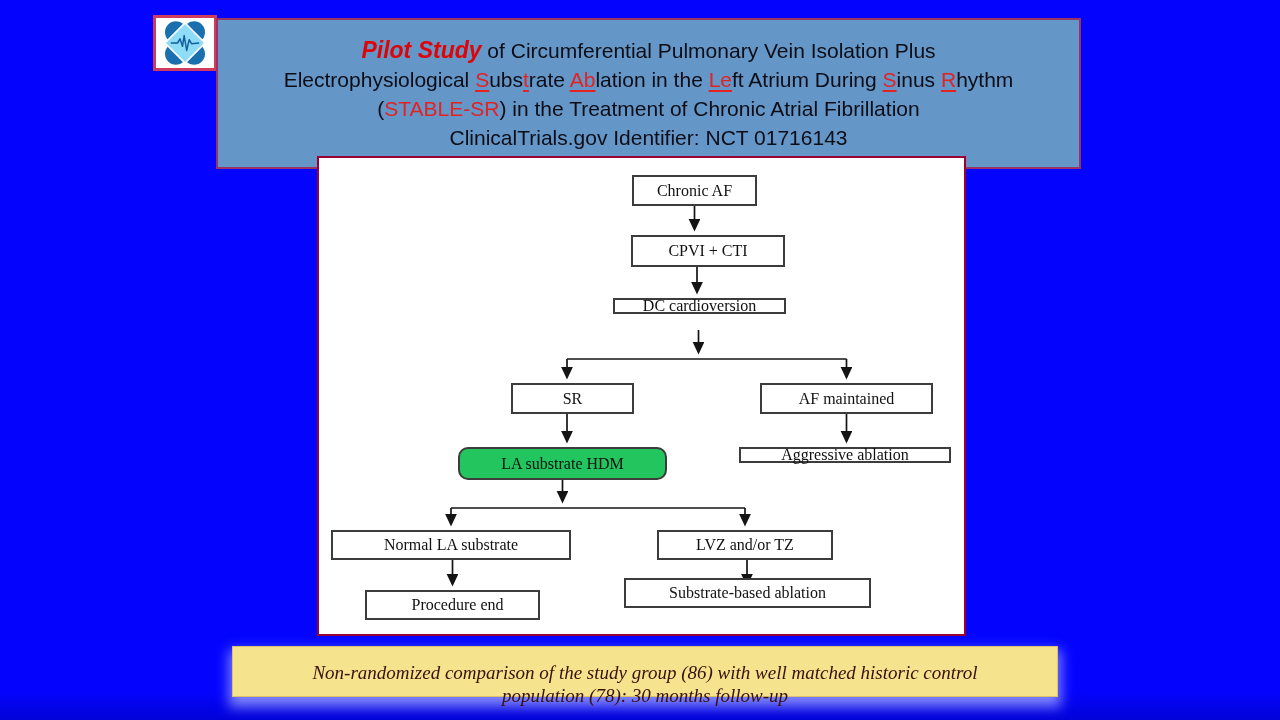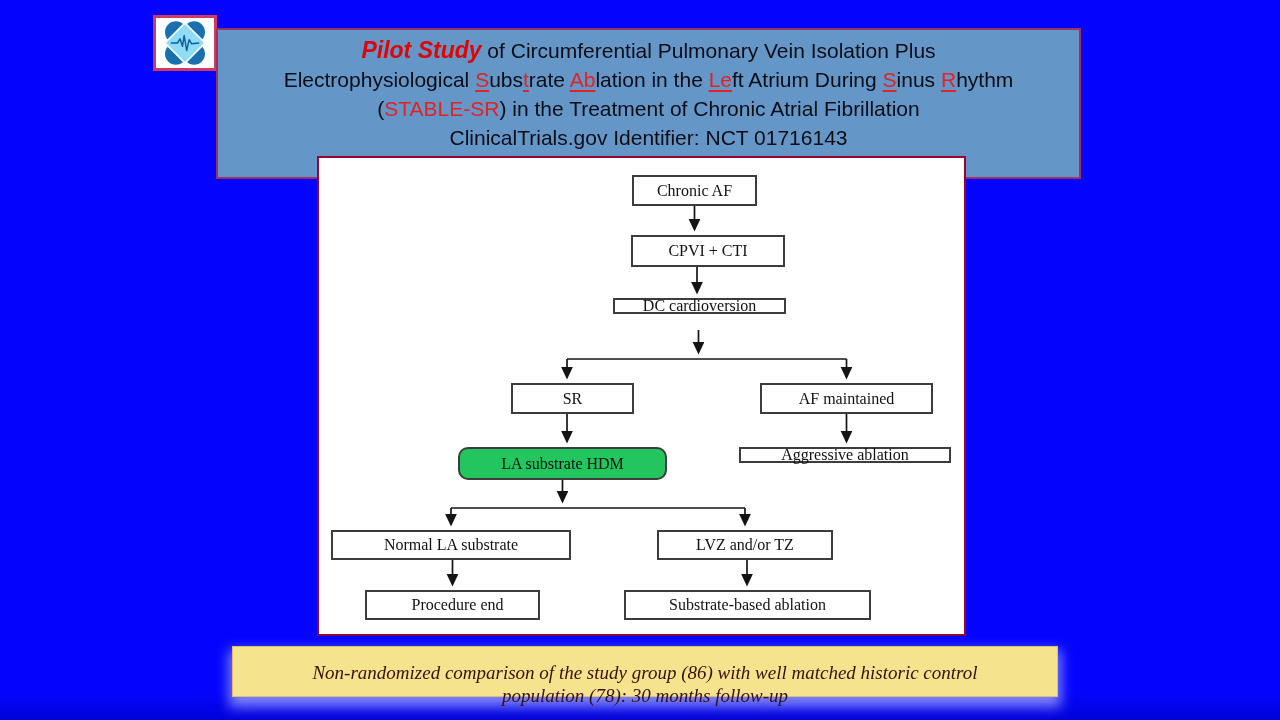--- a/index.html
+++ b/index.html
@@ -3,23 +3,23 @@
 <meta charset="utf-8">
 <style>
   html,body{margin:0;padding:0;}
   body{
     width:1280px;height:720px;position:relative;overflow:hidden;
     background:linear-gradient(180deg,#0404fe 0%,#0404fe 96%,#0202d8 100%);
     font-family:"Liberation Sans",sans-serif;
   }
   
   .header-box{
-    position:absolute;left:216px;top:28px;width:865px;height:151px;
+    position:absolute;left:216px;top:18px;width:865px;height:151px;
     background:#6496c8;border:2px solid #993366;box-sizing:border-box;
-    text-align:center;padding-top:6px;
+    text-align:center;padding-top:16px;
   }
   .title-line{
     font-size:21px;line-height:29px;color:#0d0d16;white-space:nowrap;
   }
   .seg{}
   .t-brand{color:#dd0505;font-weight:bold;font-style:italic;font-size:23px;}
   .t-red{color:#e32222;}
   .t-red-u{color:#e32222;text-decoration:underline;text-underline-offset:3px;}
   .logo-box{
     position:absolute;left:153px;top:15px;width:64px;height:56px;
@@ -41,21 +41,21 @@
   .nd1 {left:313px;top:17px; width:125px;height:31px;}
   .nd2 {left:312px;top:77px; width:154px;height:32px;}
   .nd3 {left:294px;top:140px;width:173px;height:16px;}
   .nd4 {left:192px;top:225px;width:123px;height:31px;}
   .nd5 {left:441px;top:225px;width:173px;height:31px;}
   .nd6 {left:139px;top:289px;width:209px;height:33px;}
   .nd7 {left:420px;top:289px;width:212px;height:16px;}
   .nd8 {left:12px; top:372px;width:240px;height:30px;}
   .nd9 {left:338px;top:372px;width:176px;height:30px;}
   .nd10{left:46px; top:432px;width:175px;height:30px;padding-left:10px;}
-  .nd11{left:305px;top:432px;width:247px;height:30px;}
+  .nd11{left:305px;top:420px;width:247px;height:30px;}
   .arrow-layer{position:absolute;left:0;top:0;width:645px;height:476px;}
   
   .footer-note{
     position:absolute;left:232px;top:646px;width:826px;height:51px;
     background:#f6e38e;border:1px solid #d9c06c;box-sizing:border-box;
     box-shadow:0 7px 12px 3px rgba(210,218,255,0.6);
     text-align:center;padding-top:14px;
     font-family:"Liberation Serif",serif;font-style:italic;
     font-size:19px;line-height:23px;color:#38100c;
   }

